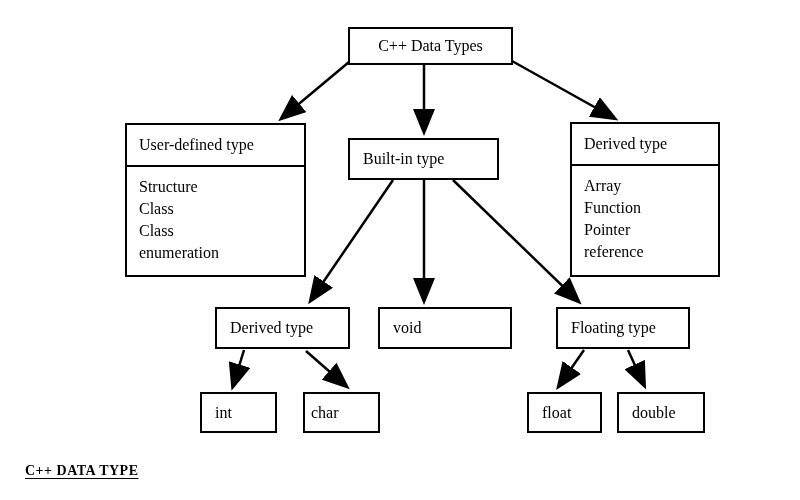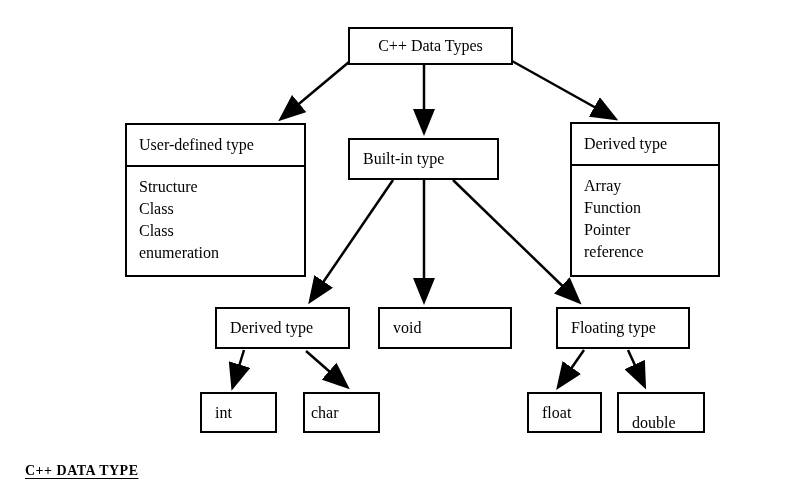--- a/index.html
+++ b/index.html
@@ -66,21 +66,21 @@
   #node-root      { left: 348px; top:  27px; width: 165px; height: 38px; }
   #node-userdef   { left: 125px; top: 123px; width: 181px; height: 154px; }
   #node-builtin   { left: 348px; top: 138px; width: 151px; height: 42px; }
   #node-derived   { left: 570px; top: 122px; width: 150px; height: 155px; }
   #node-integral  { left: 215px; top: 307px; width: 135px; height: 42px; }
   #node-void      { left: 378px; top: 307px; width: 134px; height: 42px; }
   #node-floating  { left: 556px; top: 307px; width: 134px; height: 42px; }
   #node-int       { left: 200px; top: 392px; width:  77px; height: 41px; }
   #node-char      { left: 303px; top: 392px; width:  77px; height: 41px; padding-left: 6px; }
   #node-float     { left: 527px; top: 392px; width:  75px; height: 41px; }
-  #node-double    { left: 617px; top: 392px; width:  88px; height: 41px; align-items: flex-end; }
+  #node-double    { left: 617px; top: 392px; width:  88px; height: 41px; }
 </style>
 </head>
 <body>
 
 <div class="canvas">
 
   <svg class="edges-layer" width="800" height="500" viewBox="0 0 800 500" xmlns="http://www.w3.org/2000/svg">
     <defs>
       <marker id="arrowhead" markerWidth="11" markerHeight="9" refX="9" refY="4.5" orient="auto">
         <polygon points="0,0 11,4.5 0,9" fill="#000000"></polygon>

